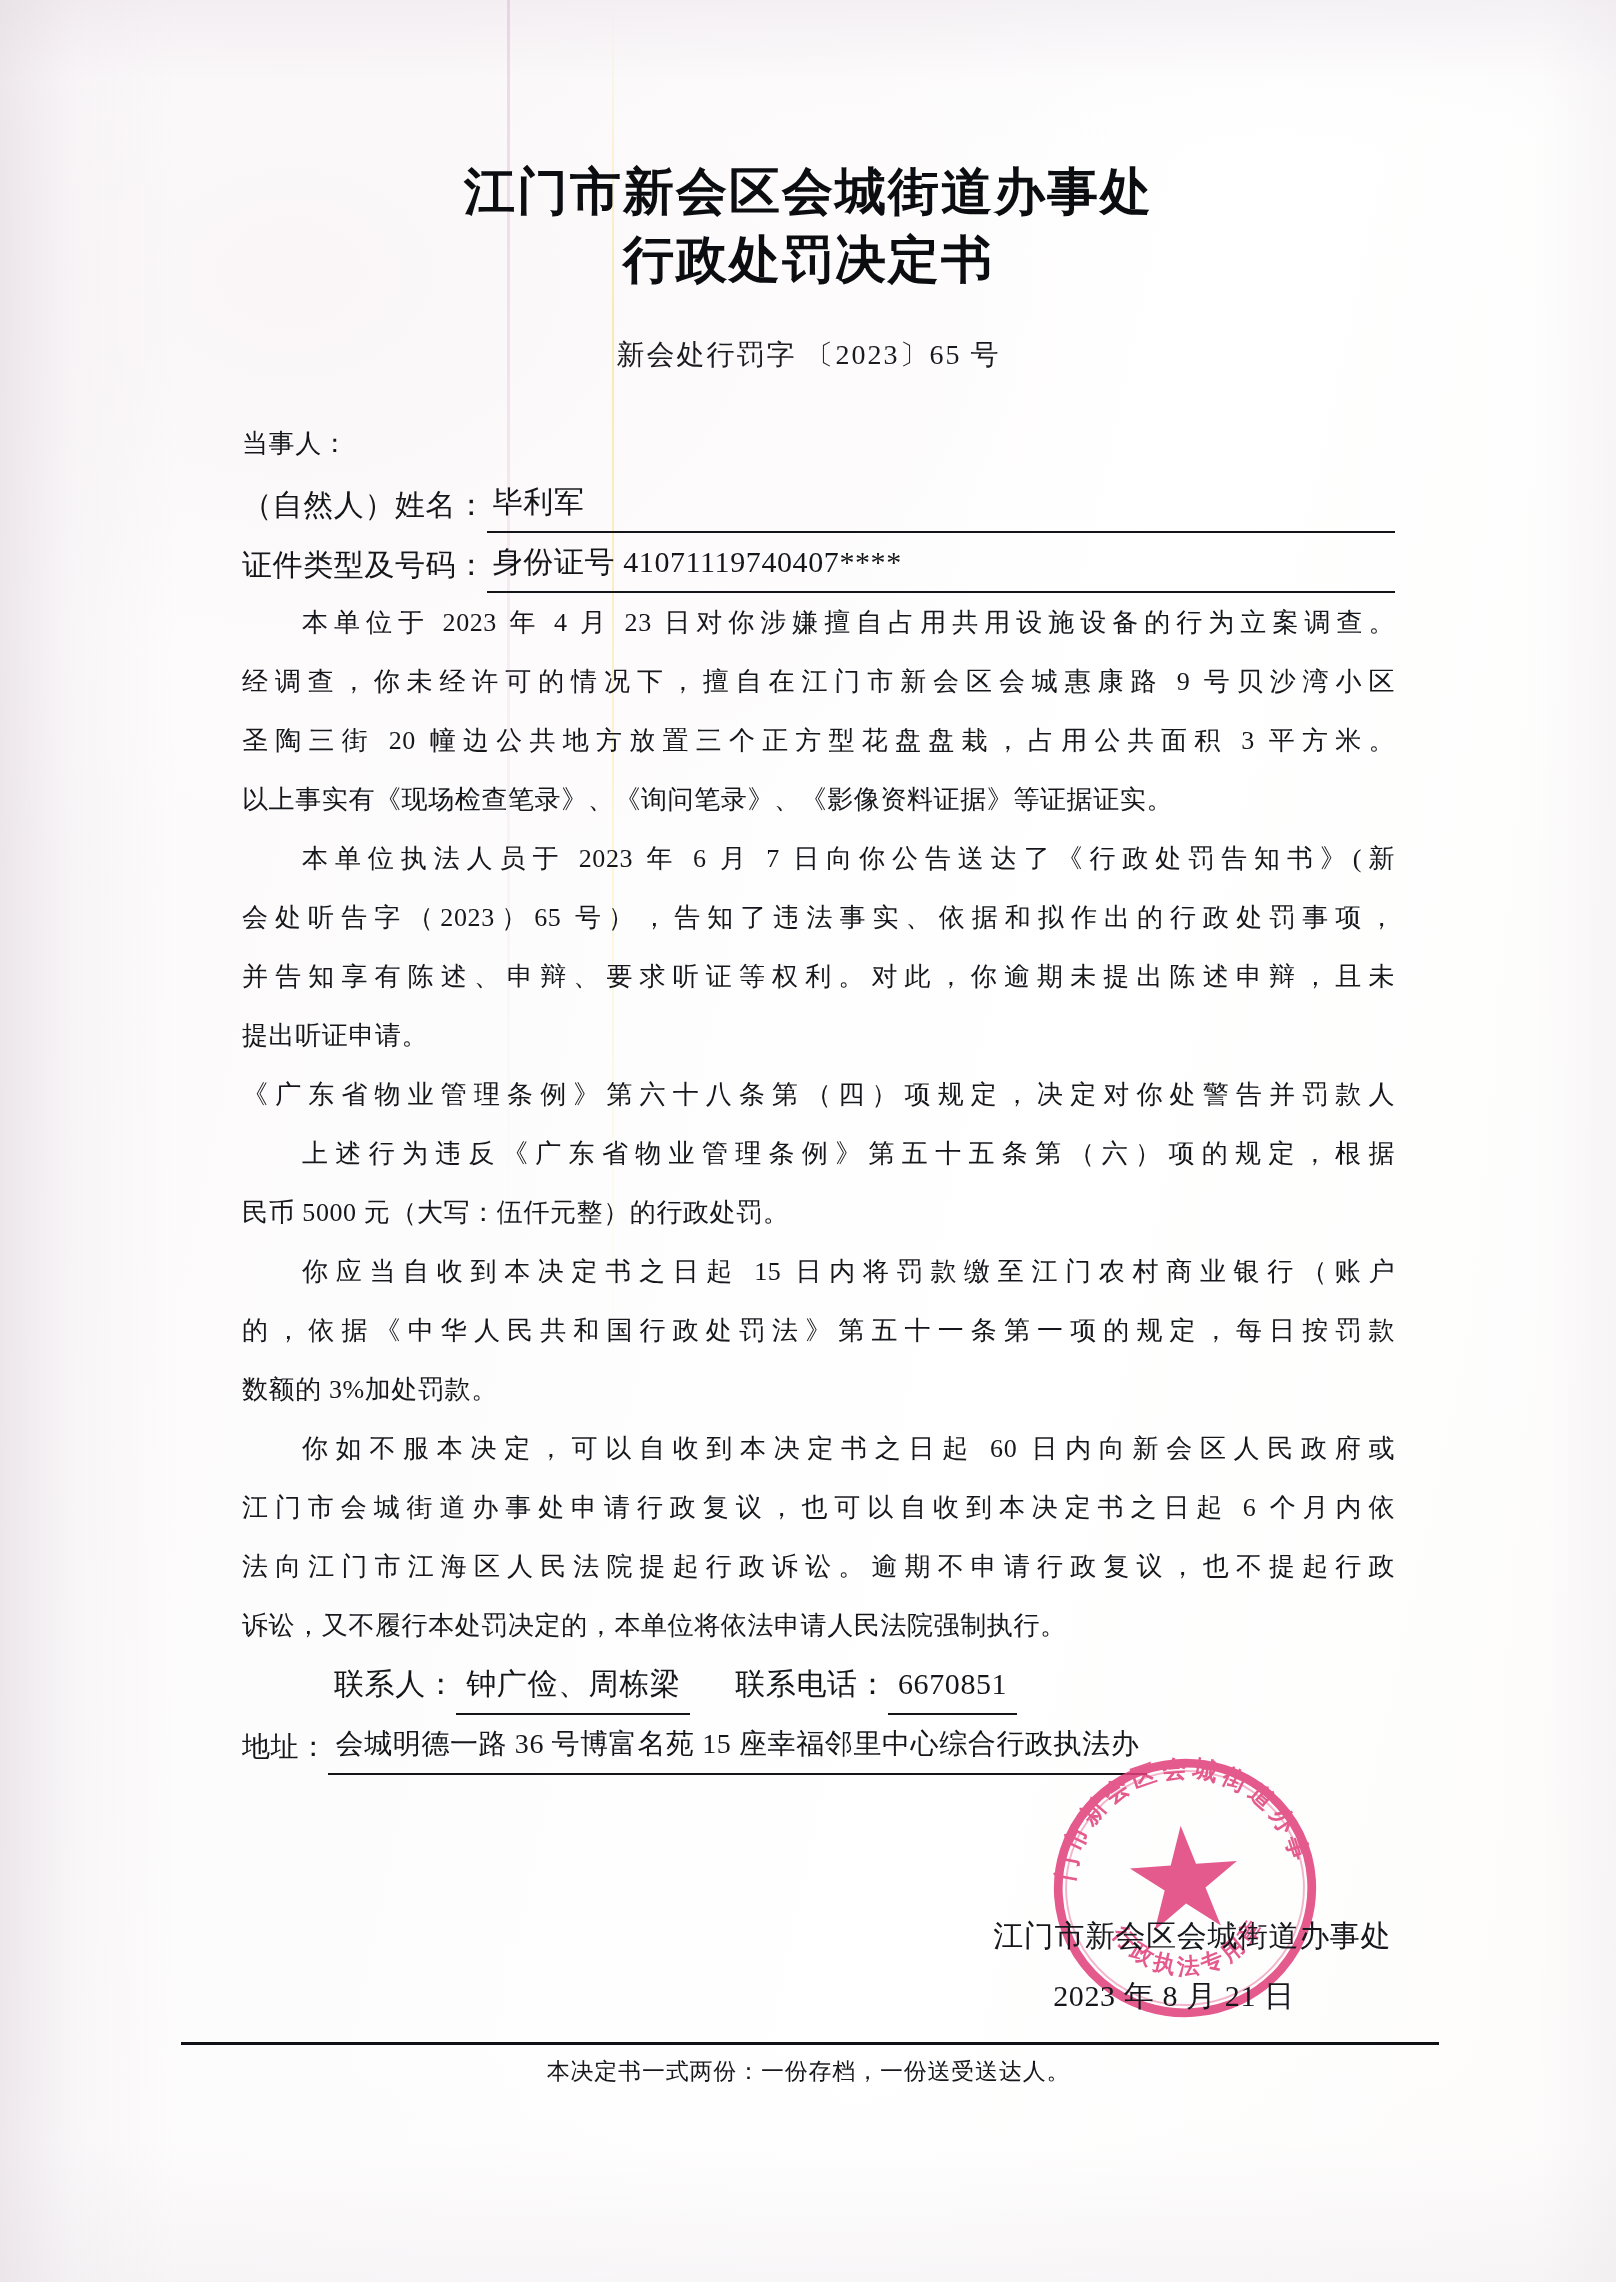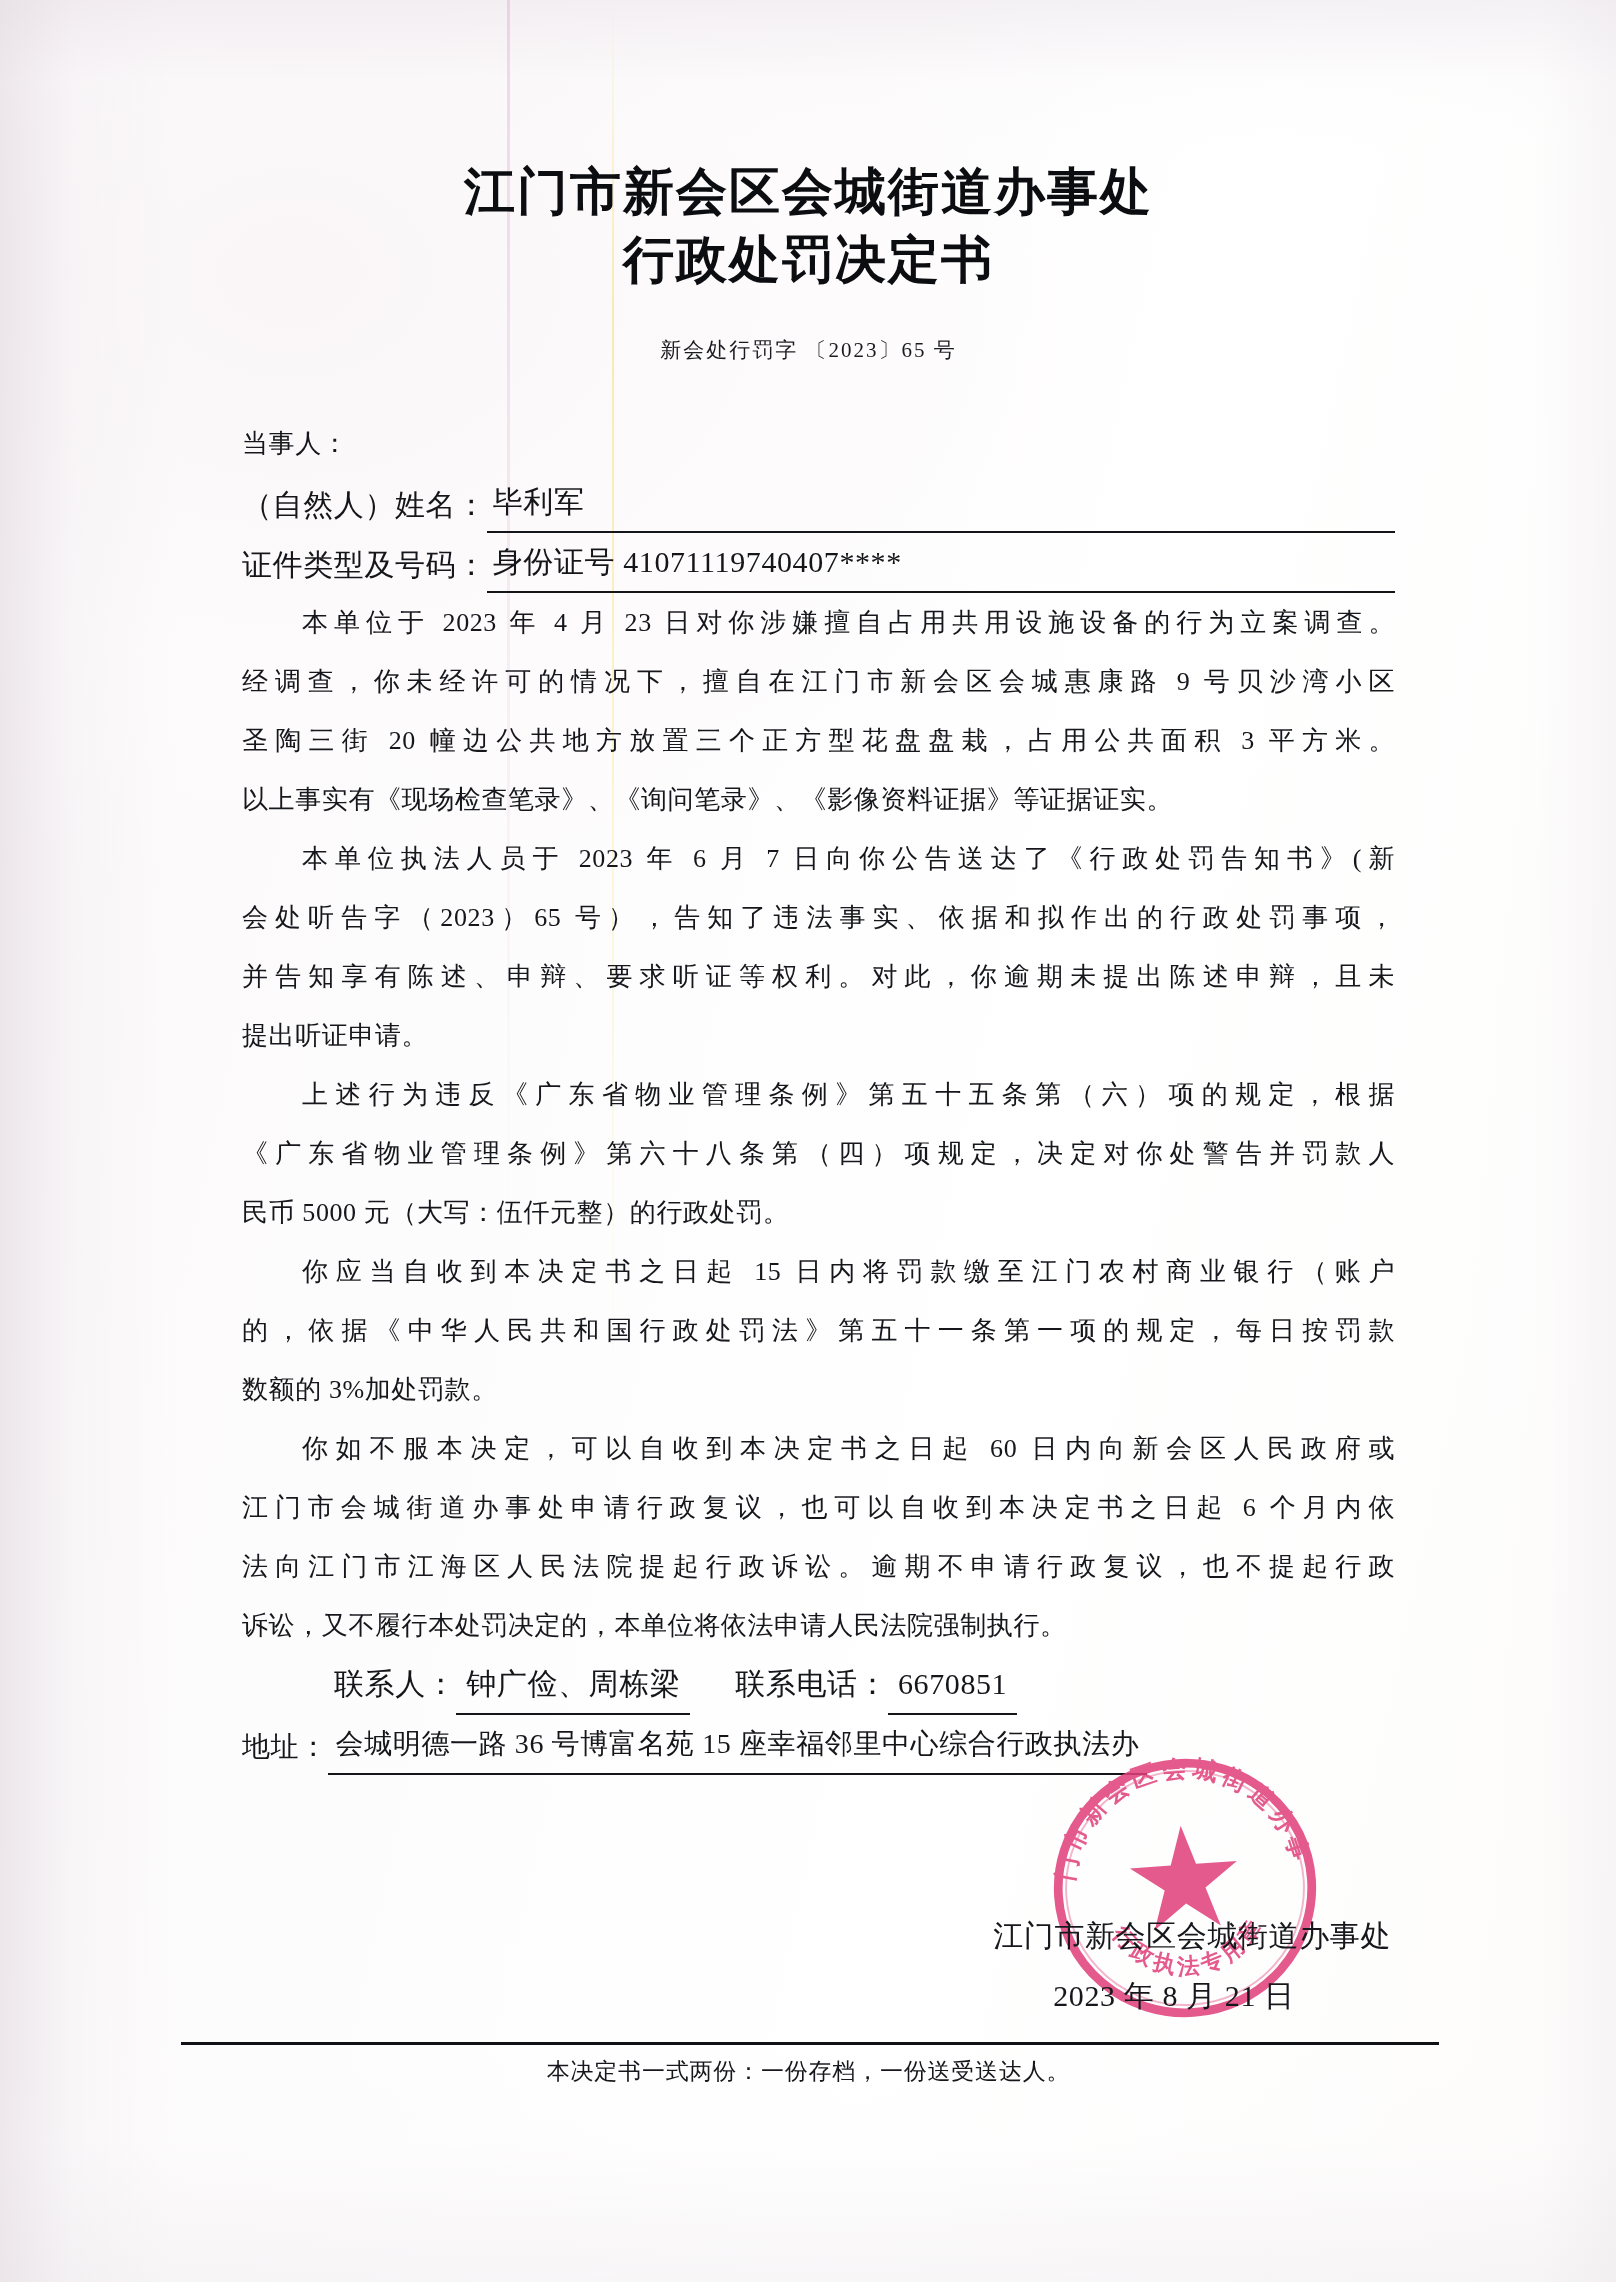--- a/index.html
+++ b/index.html
@@ -63,21 +63,21 @@
     font-size: 51px;
     letter-spacing: 2px;
     line-height: 1.22;
     color: #0c0d11;
   }
   .title-line-1 { margin-top: 161px; }
   .title-line-2 { margin-top: 5.9px; }
 
   .doc-number {
     text-align: center;
-    font-size: 21px;
+    font-size: 28px;
     letter-spacing: 2px;
     margin-top: 45px;
     color: #1a1b20;
   }
 
   
   .body-block {
     position: absolute;
     left: 242px;
     top: 414px;
@@ -229,22 +229,22 @@
       </div>
 
       <div>
         <div class="line justify indent">本单位执法人员于 2023 年 6 月 7 日向你公告送达了《行政处罚告知书》(新</div>
         <div class="line justify">会处听告字（2023）65 号），告知了违法事实、依据和拟作出的行政处罚事项，</div>
         <div class="line justify">并告知享有陈述、申辩、要求听证等权利。对此，你逾期未提出陈述申辩，且未</div>
         <div class="line">提出听证申请。</div>
       </div>
 
       <div>
+        <div class="line justify">《广东省物业管理条例》第六十八条第（四）项规定，决定对你处警告并罚款人</div>
         <div class="line justify indent">上述行为违反《广东省物业管理条例》第五十五条第（六）项的规定，根据</div>
-        <div class="line justify">《广东省物业管理条例》第六十八条第（四）项规定，决定对你处警告并罚款人</div>
         <div class="line">民币 5000 元（大写：伍仟元整）的行政处罚。</div>
       </div>
 
       <div>
         <div class="line justify indent">你应当自收到本决定书之日起 15 日内将罚款缴至江门农村商业银行（账户</div>
         <div class="line justify">的，依据《中华人民共和国行政处罚法》第五十一条第一项的规定，每日按罚款</div>
         <div class="line">数额的 3%加处罚款。</div>
       </div>
 
       <div>

